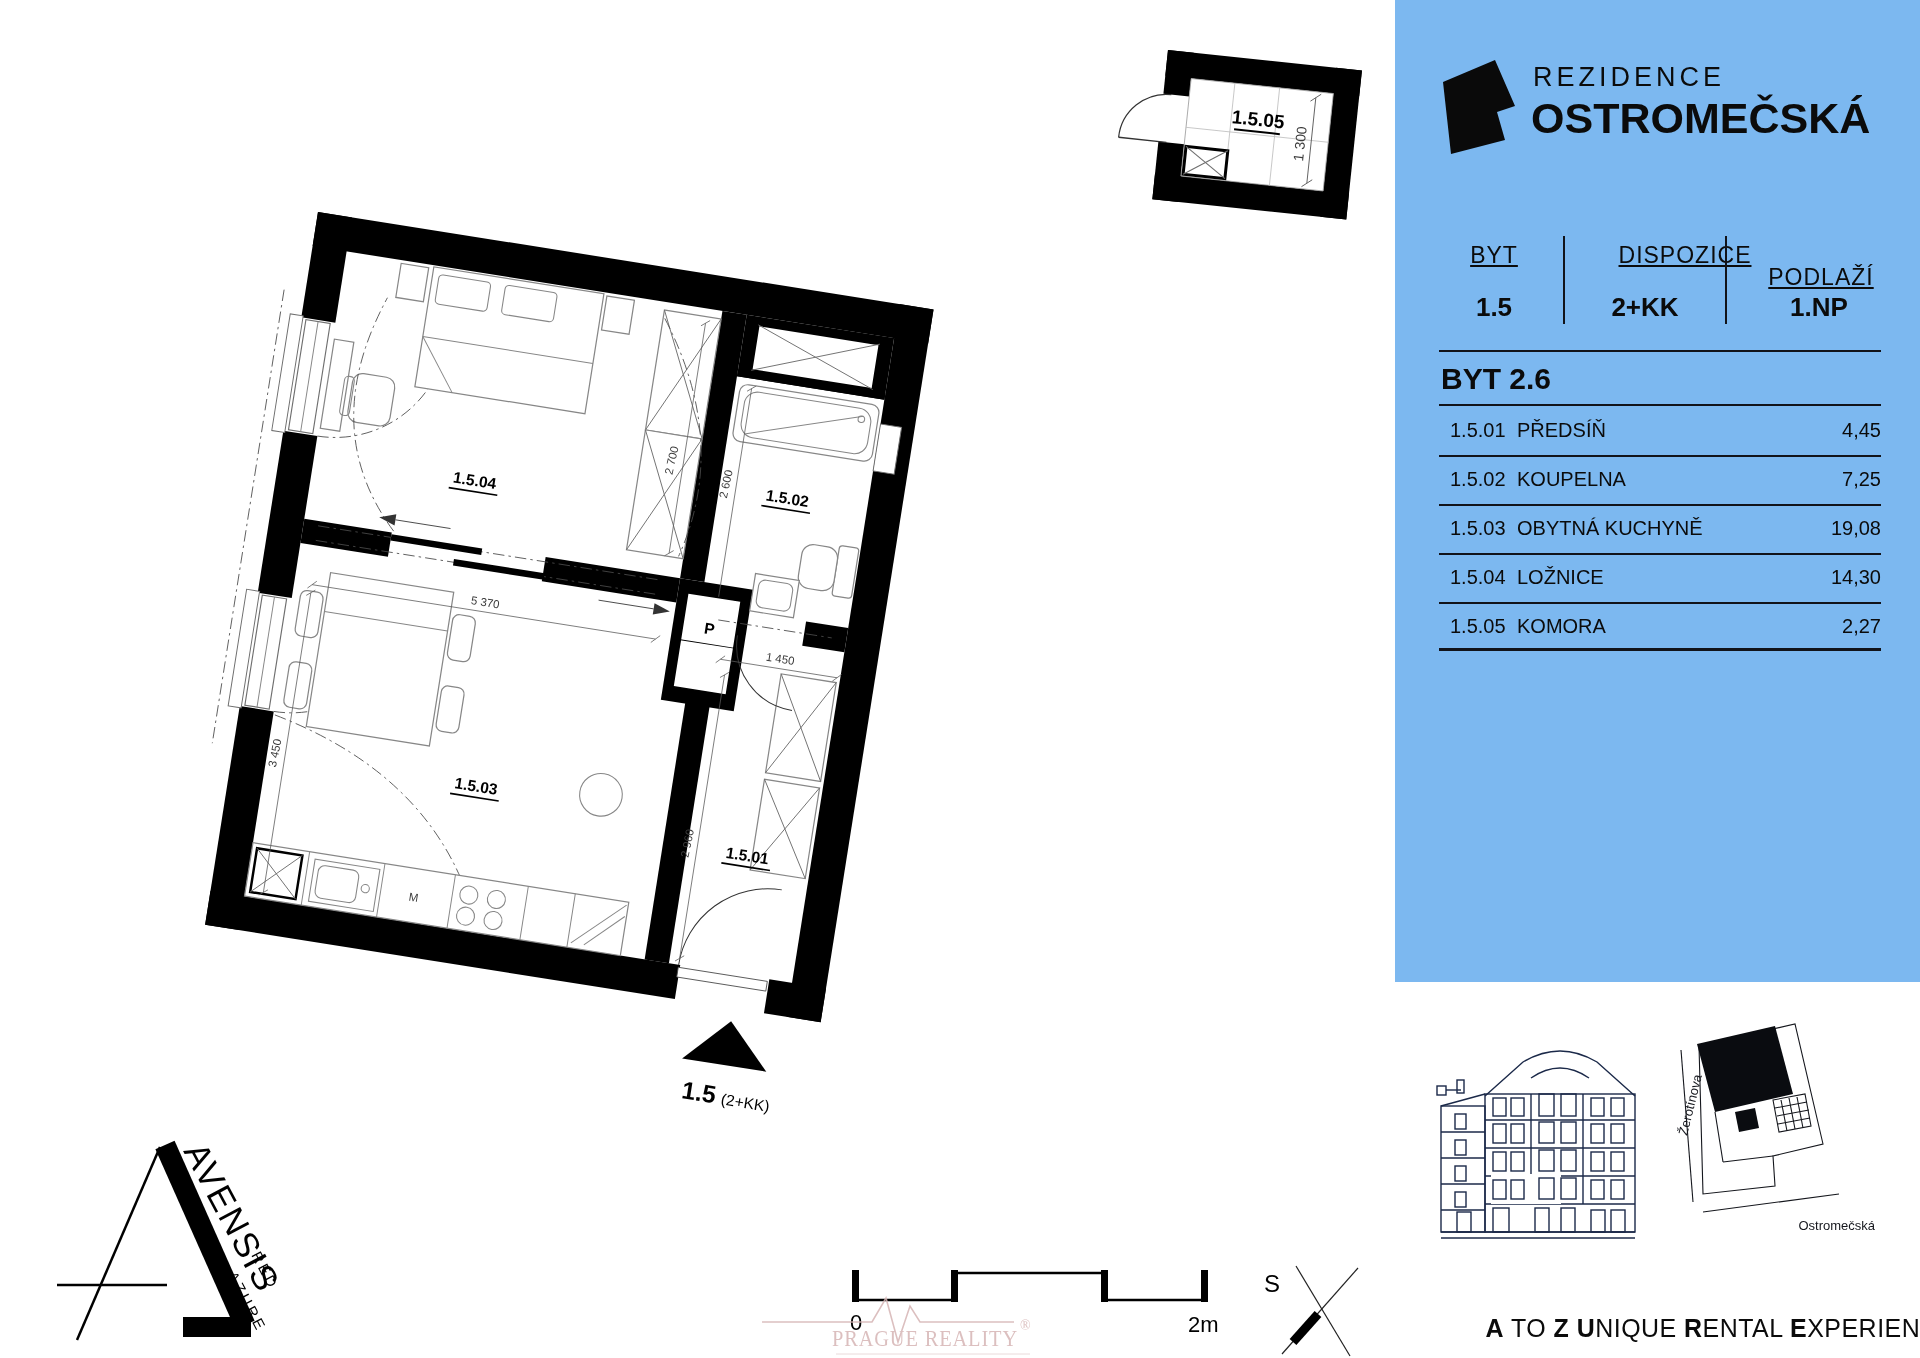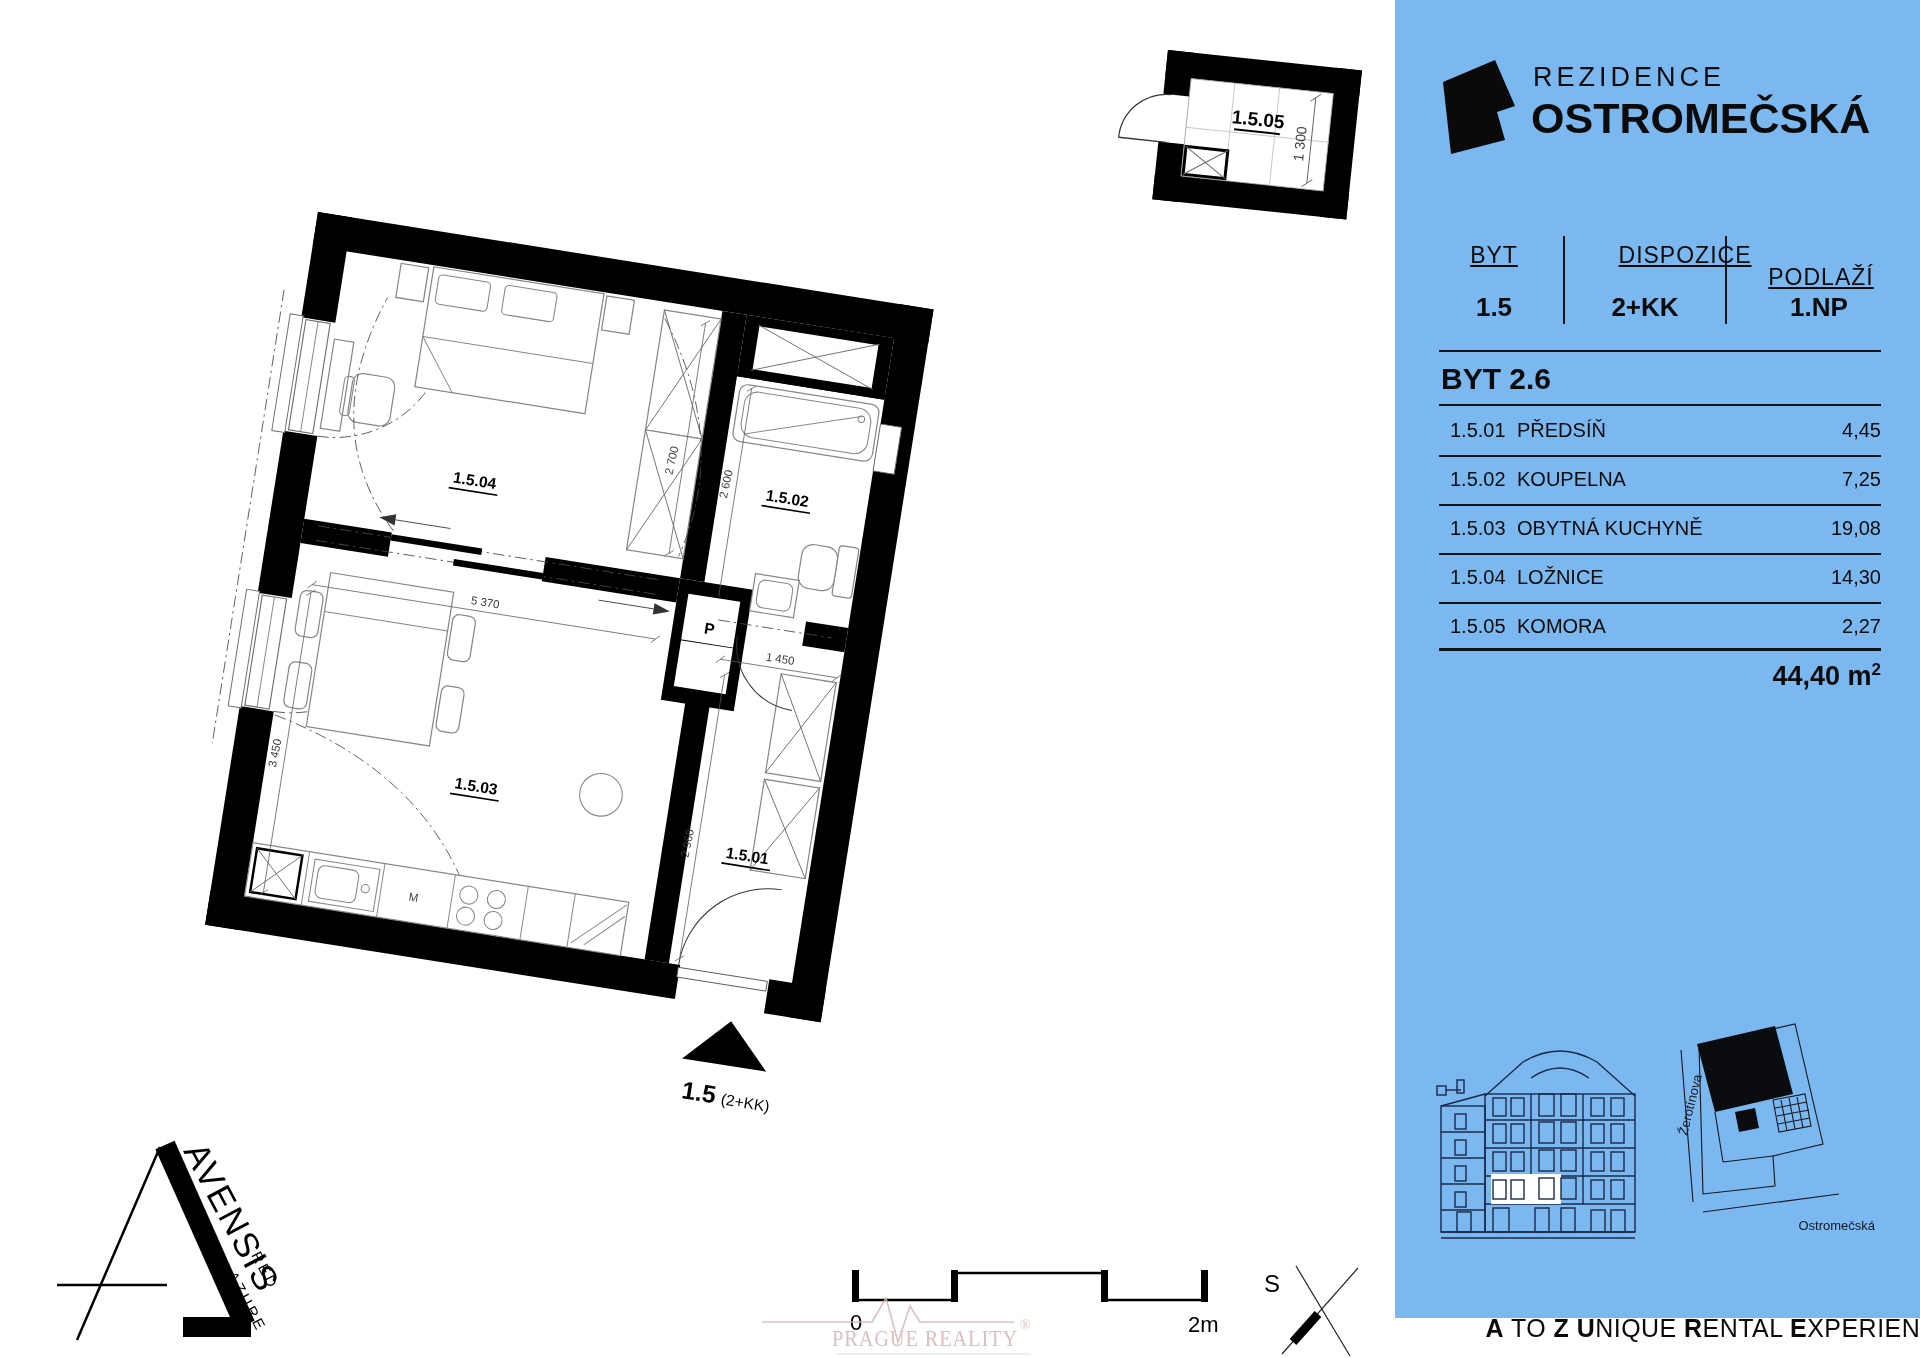--- a/index.html
+++ b/index.html
@@ -13,21 +13,21 @@
   .thinln{stroke:#878787;stroke-width:1.2;}
   .xline{stroke:#6e6e6e;stroke-width:1.1;}
   .dimln{stroke:#5a5a5a;stroke-width:0.9;}
   .dimtx{font:14px "Liberation Sans",sans-serif;fill:#3c3c3c;}
   .rlabel{font:bold 19px "Liberation Sans",sans-serif;fill:#000;}
   .under{stroke:#000;stroke-width:2;}
   .dash{fill:none;stroke:#4a4a4a;stroke-width:1;stroke-dasharray:14 5 3 5;}
   .doorarc{fill:none;stroke:#333;stroke-width:1.2;}
   .shaftbox{fill:#fff;stroke:#000;stroke-width:3;}
   
-  #sidebar{position:absolute;left:1395px;top:0;width:525px;height:1318px;background:#7cb8f0;color:#0b0b0b;}
+  #sidebar{position:absolute;left:1395px;top:0;width:525px;height:982px;background:#7cb8f0;color:#0b0b0b;}
   #sidebar .abs{position:absolute;}
   .brand1{font-size:27px;letter-spacing:4px;}
   .brand2{font-size:43px;font-weight:bold;letter-spacing:0px;}
   .spec-label{font-size:23px;letter-spacing:1px;text-align:center;text-decoration:underline;}
   .spec-value{font-size:26px;font-weight:bold;text-align:center;}
   .vdiv{position:absolute;width:2px;background:#11131a;top:236px;height:88px;}
   .hline{position:absolute;left:44px;width:442px;background:#11131a;}
   .unit-heading{font-size:30px;font-weight:bold;}
   .room-row{position:absolute;left:44px;width:442px;height:26px;font-size:20px;}
   .room-code{position:absolute;left:11px;top:0;}
@@ -346,23 +346,20 @@
       <span class="room-name">LOŽNICE</span>
       <span class="room-area">14,30</span>
     </div>
     <div class="hline" style="top:602px;height:1.5px;"></div>
     <div class="room-row" style="top:615px;">
       <span class="room-code">1.5.05</span>
       <span class="room-name">KOMORA</span>
       <span class="room-area">2,27</span>
     </div>
     <div class="hline" style="top:648px;height:2.5px;"></div>
-    <div class="abs total" style="left:44px;top:660px;">
-      <span>44,40 m</span><sup>2</sup>
-    </div>
 
     <svg class="abs bsvg" style="left:40px;top:1032px;" width="206" height="210" viewBox="0 0 206 210">
       <rect x="6" y="74" width="44" height="126"></rect>
       <rect x="50" y="62" width="150" height="138"></rect>
       <path d="M50,64 L88,30 Q125,8 162,30 L200,64"></path>
       <path d="M96,46 Q125,26 154,46"></path>
       <line x1="6" y1="74" x2="50" y2="62"></line>
       <rect x="2" y="54" width="9" height="9"></rect>
       <line x1="11" y1="58" x2="26" y2="58"></line>
       <rect x="22" y="48" width="7" height="13"></rect>

